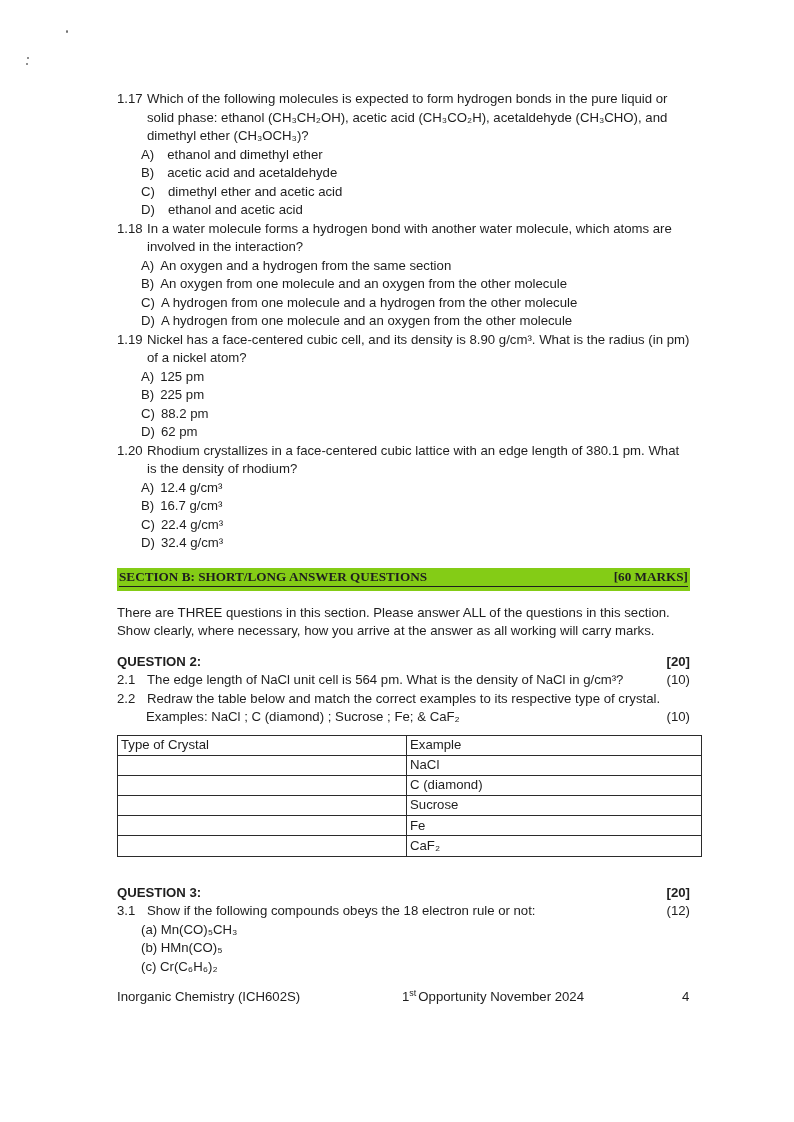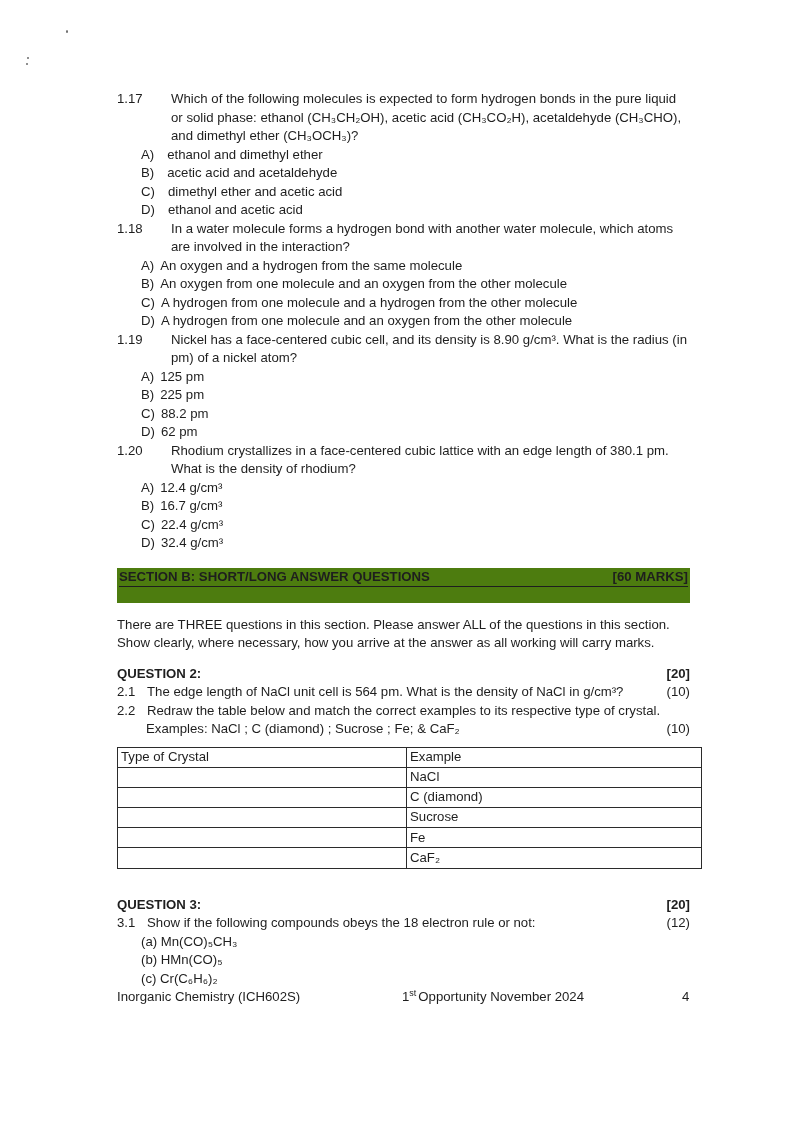--- a/index.html
+++ b/index.html
@@ -11,33 +11,34 @@
     font-size:13.2px;
     line-height:18.5px;
     color:#1e1e1e;
     overflow:hidden;
     margin:0 auto;
   }
   .speck{position:absolute;background:#6a6a6a;border-radius:50%;}
   .content{position:absolute;left:117px;top:90px;width:573px;}
 
   
-  .qrow{display:flex;gap:24px;}
+  .qrow{display:flex;}
   .qnum{flex:0 0 30px;}
   .qtext{flex:1;}
   .opts{padding-left:24px;}
   .opt{display:flex;}
   .olabel{margin-right:6px;}
   .wide .olabel{margin-right:13px;}
 
   
   .section-bar{
-    background:#4d7c0f;
+    background:#84cc16;
     margin-top:15px;
-    padding:0 2px 16px 2px;
+    padding:0 2px 4px 2px;
+    font-family:Liberation Serif, serif;
   }
   .section-inner{
     display:flex;justify-content:space-between;
     font-weight:bold;
     border-bottom:1.6px solid #1e1e1e;
     line-height:18px;
   }
   .intro{margin-top:13px;}
 
   
@@ -113,21 +114,21 @@
     </div>
 
     <div class="mcq">
       <div class="qrow">
         <span class="qnum">1.18</span>
         <span class="qtext">In a water molecule forms a hydrogen bond with another water molecule, which atoms are involved in the interaction?</span>
       </div>
       <div class="opts">
         <div class="opt">
             <span class="olabel">A)</span>
-            <span>An oxygen and a hydrogen from the same molecule</span>
+            <span>An oxygen and a hydrogen from the same section</span>
           </div>
         <div class="opt">
             <span class="olabel">B)</span>
             <span>An oxygen from one molecule and an oxygen from the other molecule</span>
           </div>
         <div class="opt">
             <span class="olabel">C)</span>
             <span>A hydrogen from one molecule and a hydrogen from the other molecule</span>
           </div>
         <div class="opt">

